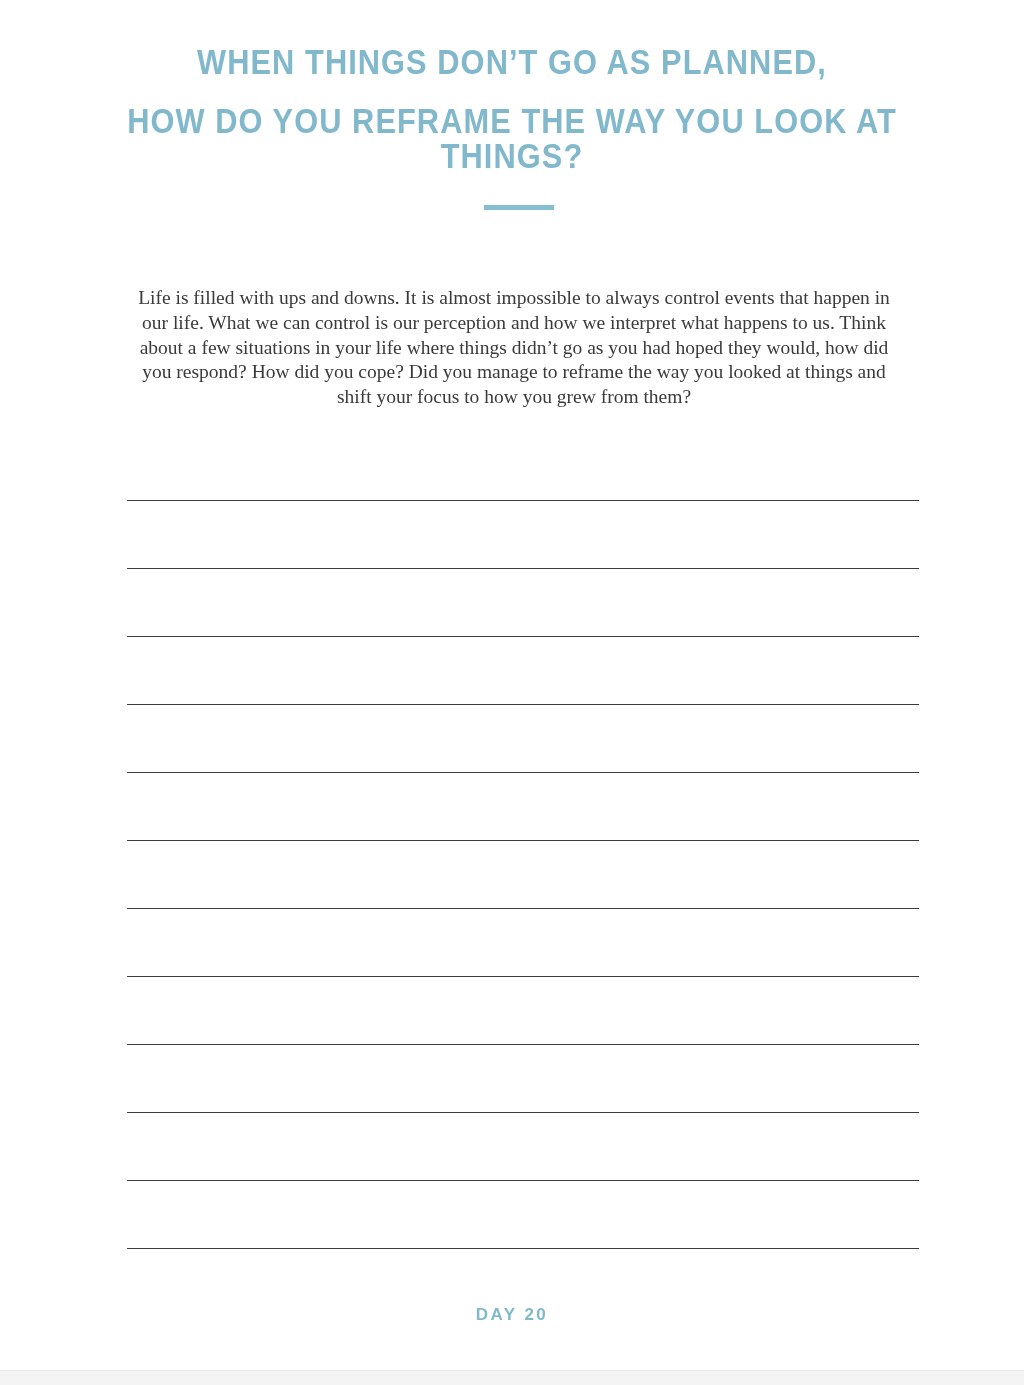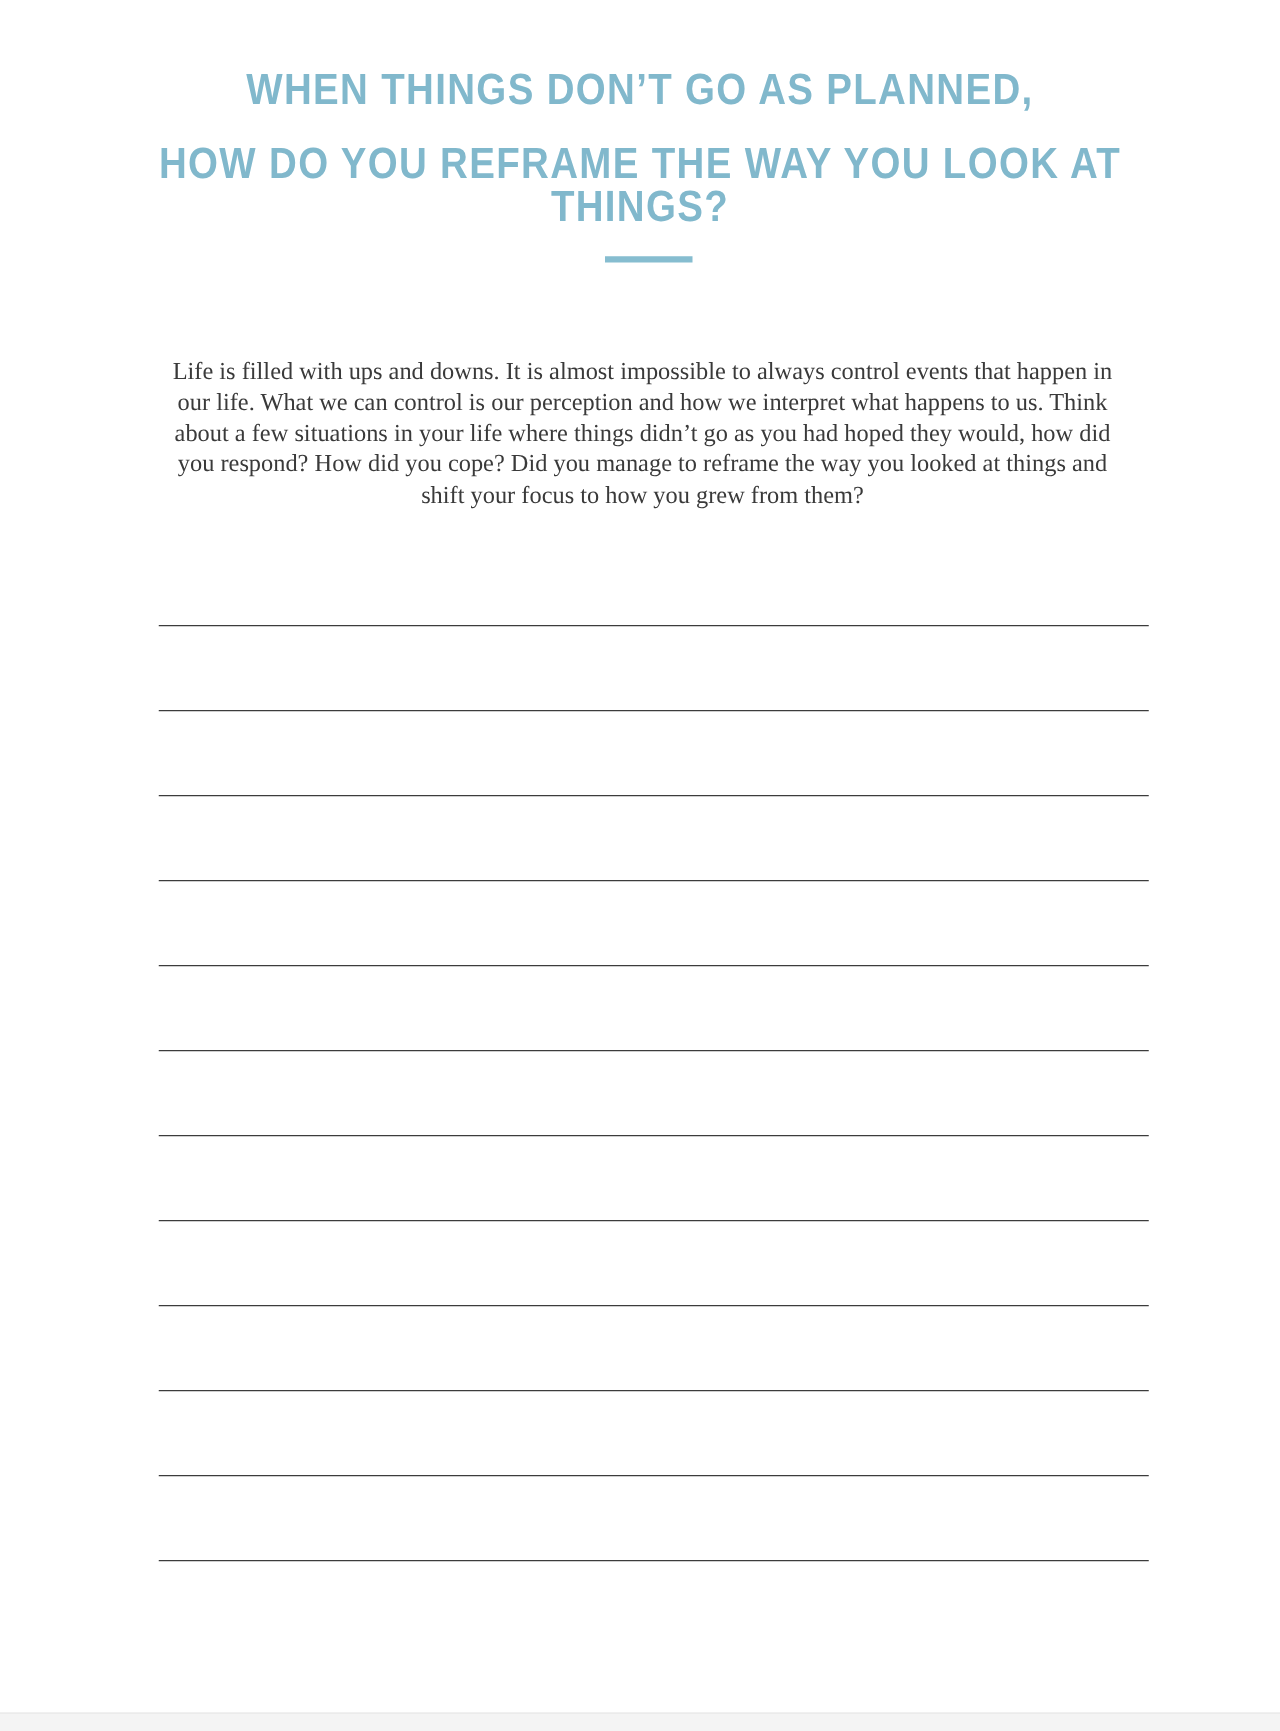--- a/index.html
+++ b/index.html
@@ -35,21 +35,20 @@
     position: absolute;
     left: 0;
     top: 44px;
     width: 1024px;
     text-align: center;
     font-family: "Liberation Sans", sans-serif;
     color: #81b8cc;
     font-weight: bold;
     letter-spacing: 1.2px;
     line-height: 1.0;
-    margin-top: 10px;
   }
   .heading .line1 {
     display: block;
     font-size: 35px;
     transform: scaleX(0.88);
     margin-bottom: 24px;
   }
   .heading .line2 {
     display: block;
     font-size: 35px;
@@ -135,15 +134,16 @@
     <div class="rule-gap"></div>
     <div class="rule"></div>
     <div class="rule-gap"></div>
     <div class="rule"></div>
     <div class="rule-gap"></div>
     <div class="rule"></div>
     <div class="rule-gap"></div>
     <div class="rule"></div>
   </div>
 
+  <div class="footer">DAY  20</div>
 
   <div class="page-edge"></div>
 </div>
 
 </body></html>

